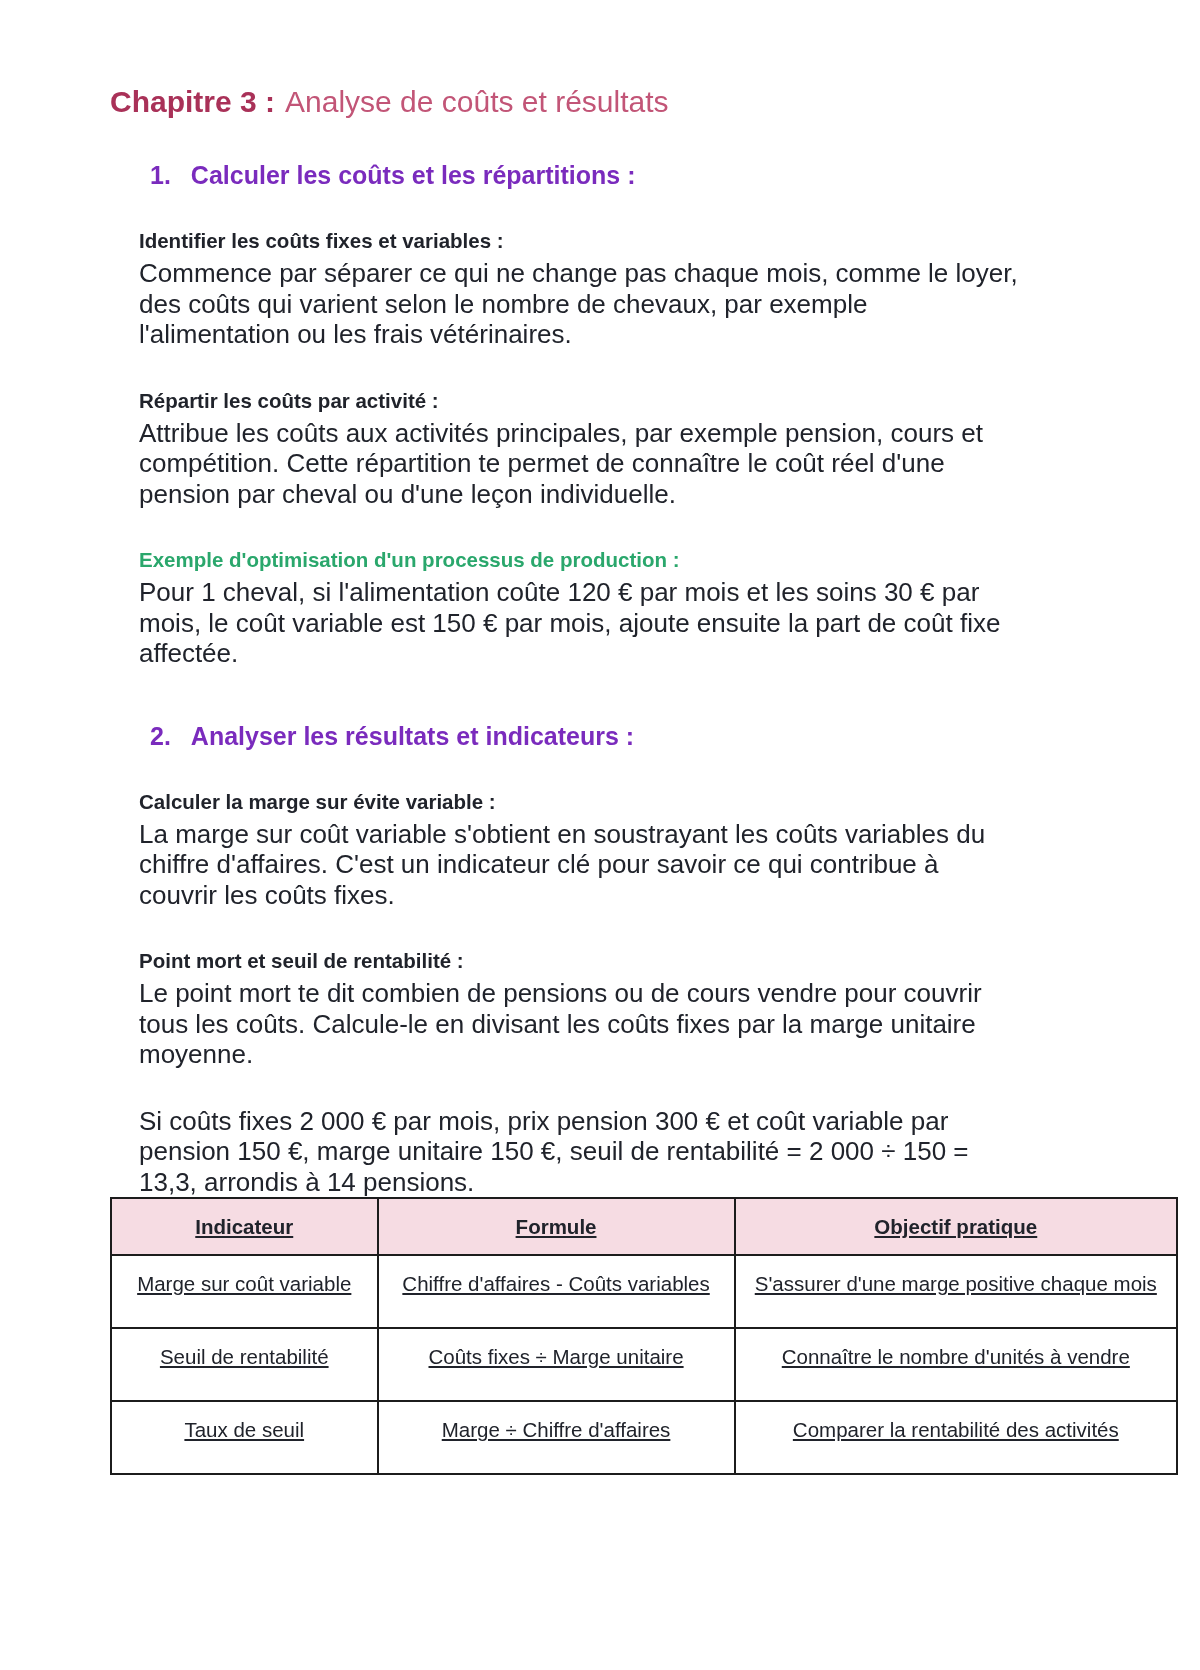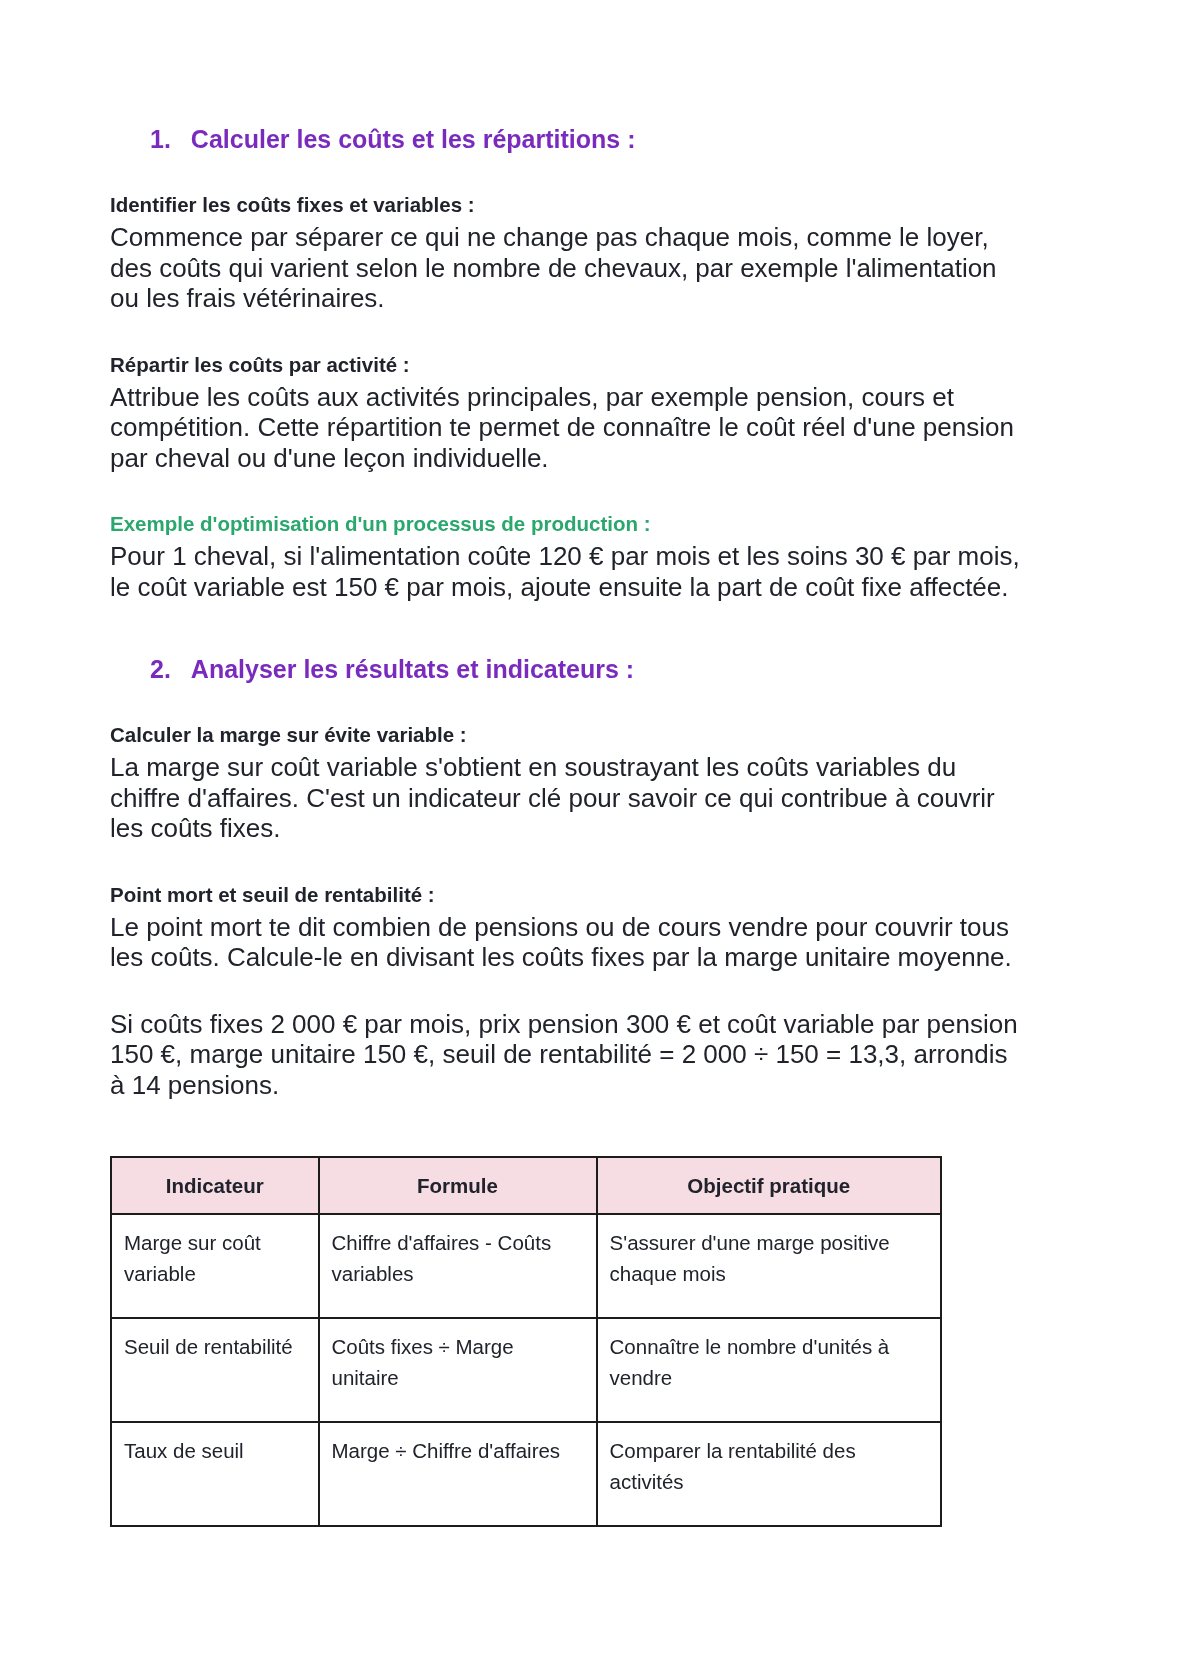--- a/index.html
+++ b/index.html
@@ -37,72 +37,76 @@
   }
   .section-heading {
     display: flex;
     gap: 20px;
     margin: 40px 0 0 40px;
     font-size: 25px;
     line-height: 30px;
     font-weight: 800;
     color: var(--section, #7a2bbd);
   }
-  .block { margin-top: 36px; }
+  .block { margin-top: 36px; margin-left: 29px; }
   .blk-h {
     font-size: 20.5px;
     line-height: 30px;
     font-weight: 800;
     color: var(--body, #20232b);
     margin: 0 0 2px 0;
   }
   .blk-h.green  { color: var(--green, #2aa76c); }
   .blk-h.orange { color: var(--orange, #c97b50); }
   .blk-p {
     margin: 0;
     font-size: 26px;
     line-height: 30.5px;
     max-width: 912px;
     color: var(--body, #20232b);
   }
   .section-heading.second { margin-top: 52px; }
 
   table.indicators {
     border-collapse: collapse;
-    width: 832px;
-    margin-top: 56px;
+    width: 1068px;
     table-layout: fixed;
+    text-decoration: underline;
   }
   table.indicators th,
   table.indicators td {
     border: 2px solid var(--table_border, #1c1c1c);
     font-size: 20.5px;
     line-height: 31px;
   }
   table.indicators th {
     background: var(--table_header_bg, #f6dce3);
     font-weight: 800;
     text-align: center;
     padding: 12px 8px;
     color: var(--body, #20232b);
   }
   table.indicators td {
     padding: 12px 12px 28px 12px;
     vertical-align: top;
     font-weight: 400;
+    text-align: center;
   }
   col.c1 { width: 25%; }
   col.c2 { width: 33.5%; }
   col.c3 { width: 41.5%; }
 </style>
 </head>
 <body>
 
 <div class="page">
 
+  <h1 class="doc-title">
+    <span class="title-prefix">Chapitre 3 :</span><span class="title-rest">Analyse de coûts et résultats</span>
+  </h1>
 
   <div class="section-heading">
     <span>1.</span>
     <span>Calculer les coûts et les répartitions :</span>
   </div>
 
   <div class="block">
     <div class="blk-h">Identifier les coûts fixes et variables :</div>
     <p class="blk-p">Commence par séparer ce qui ne change pas chaque mois, comme le loyer, des coûts qui varient selon le nombre de chevaux, par exemple l'alimentation ou les frais vétérinaires.</p>
   </div>

